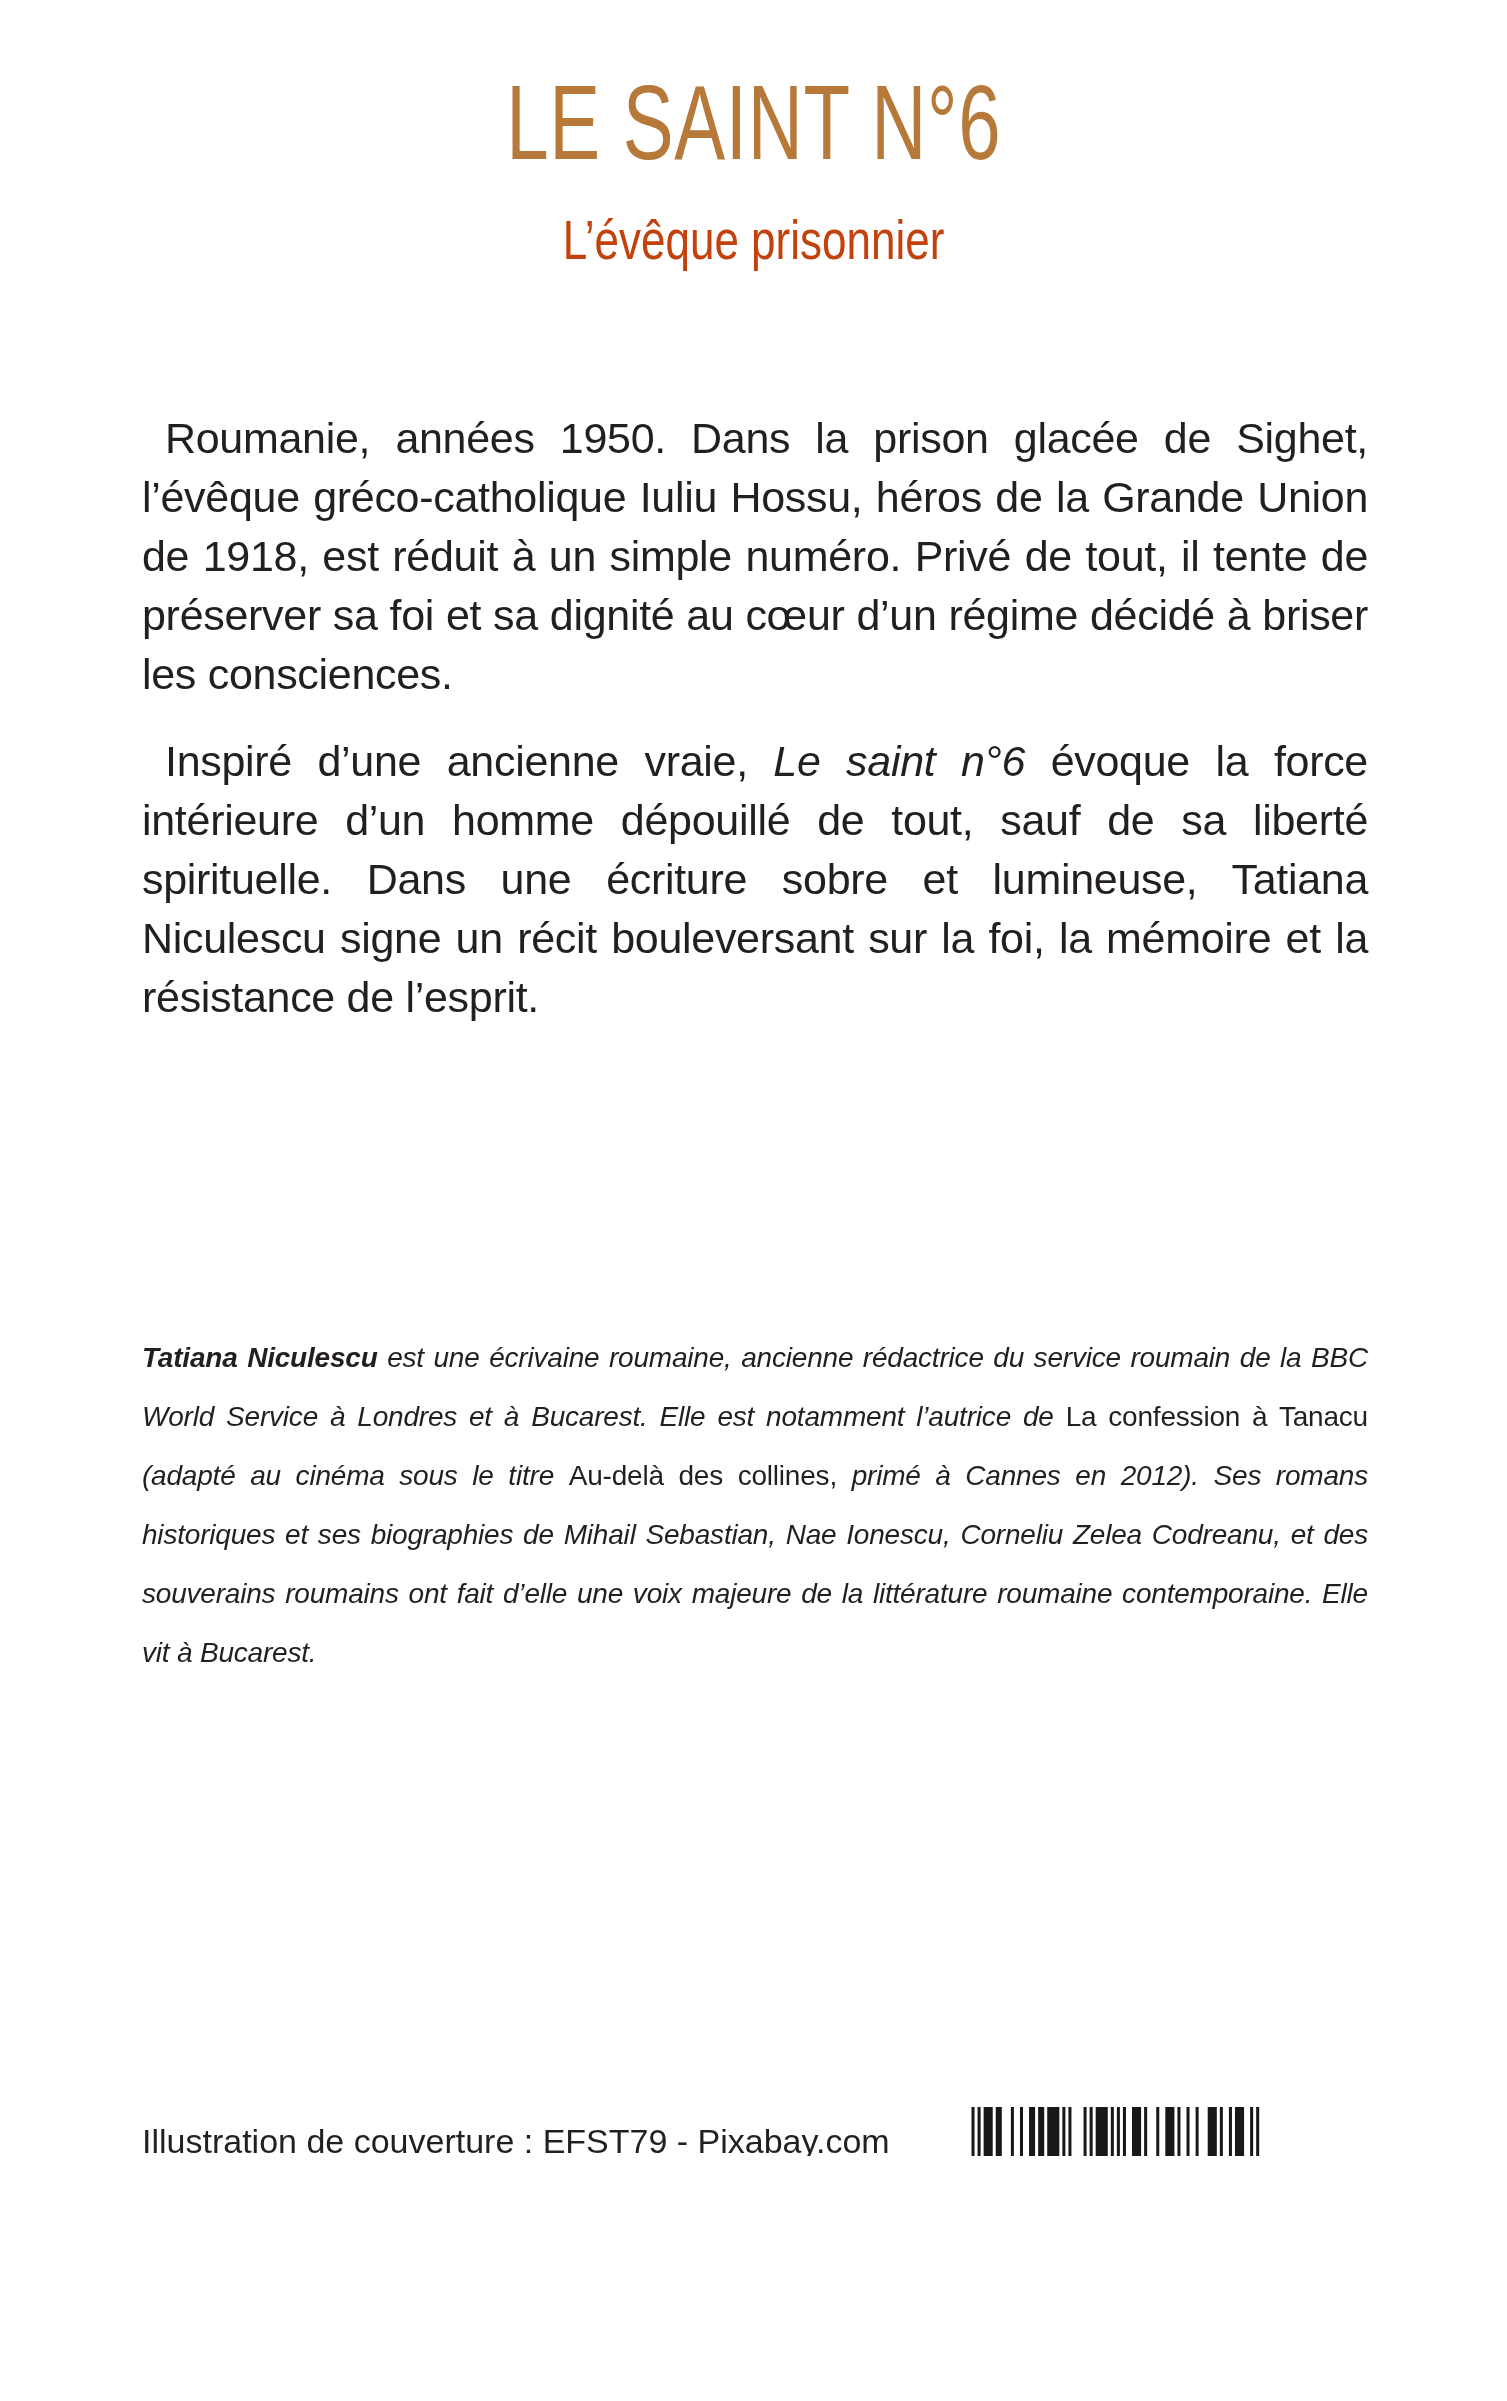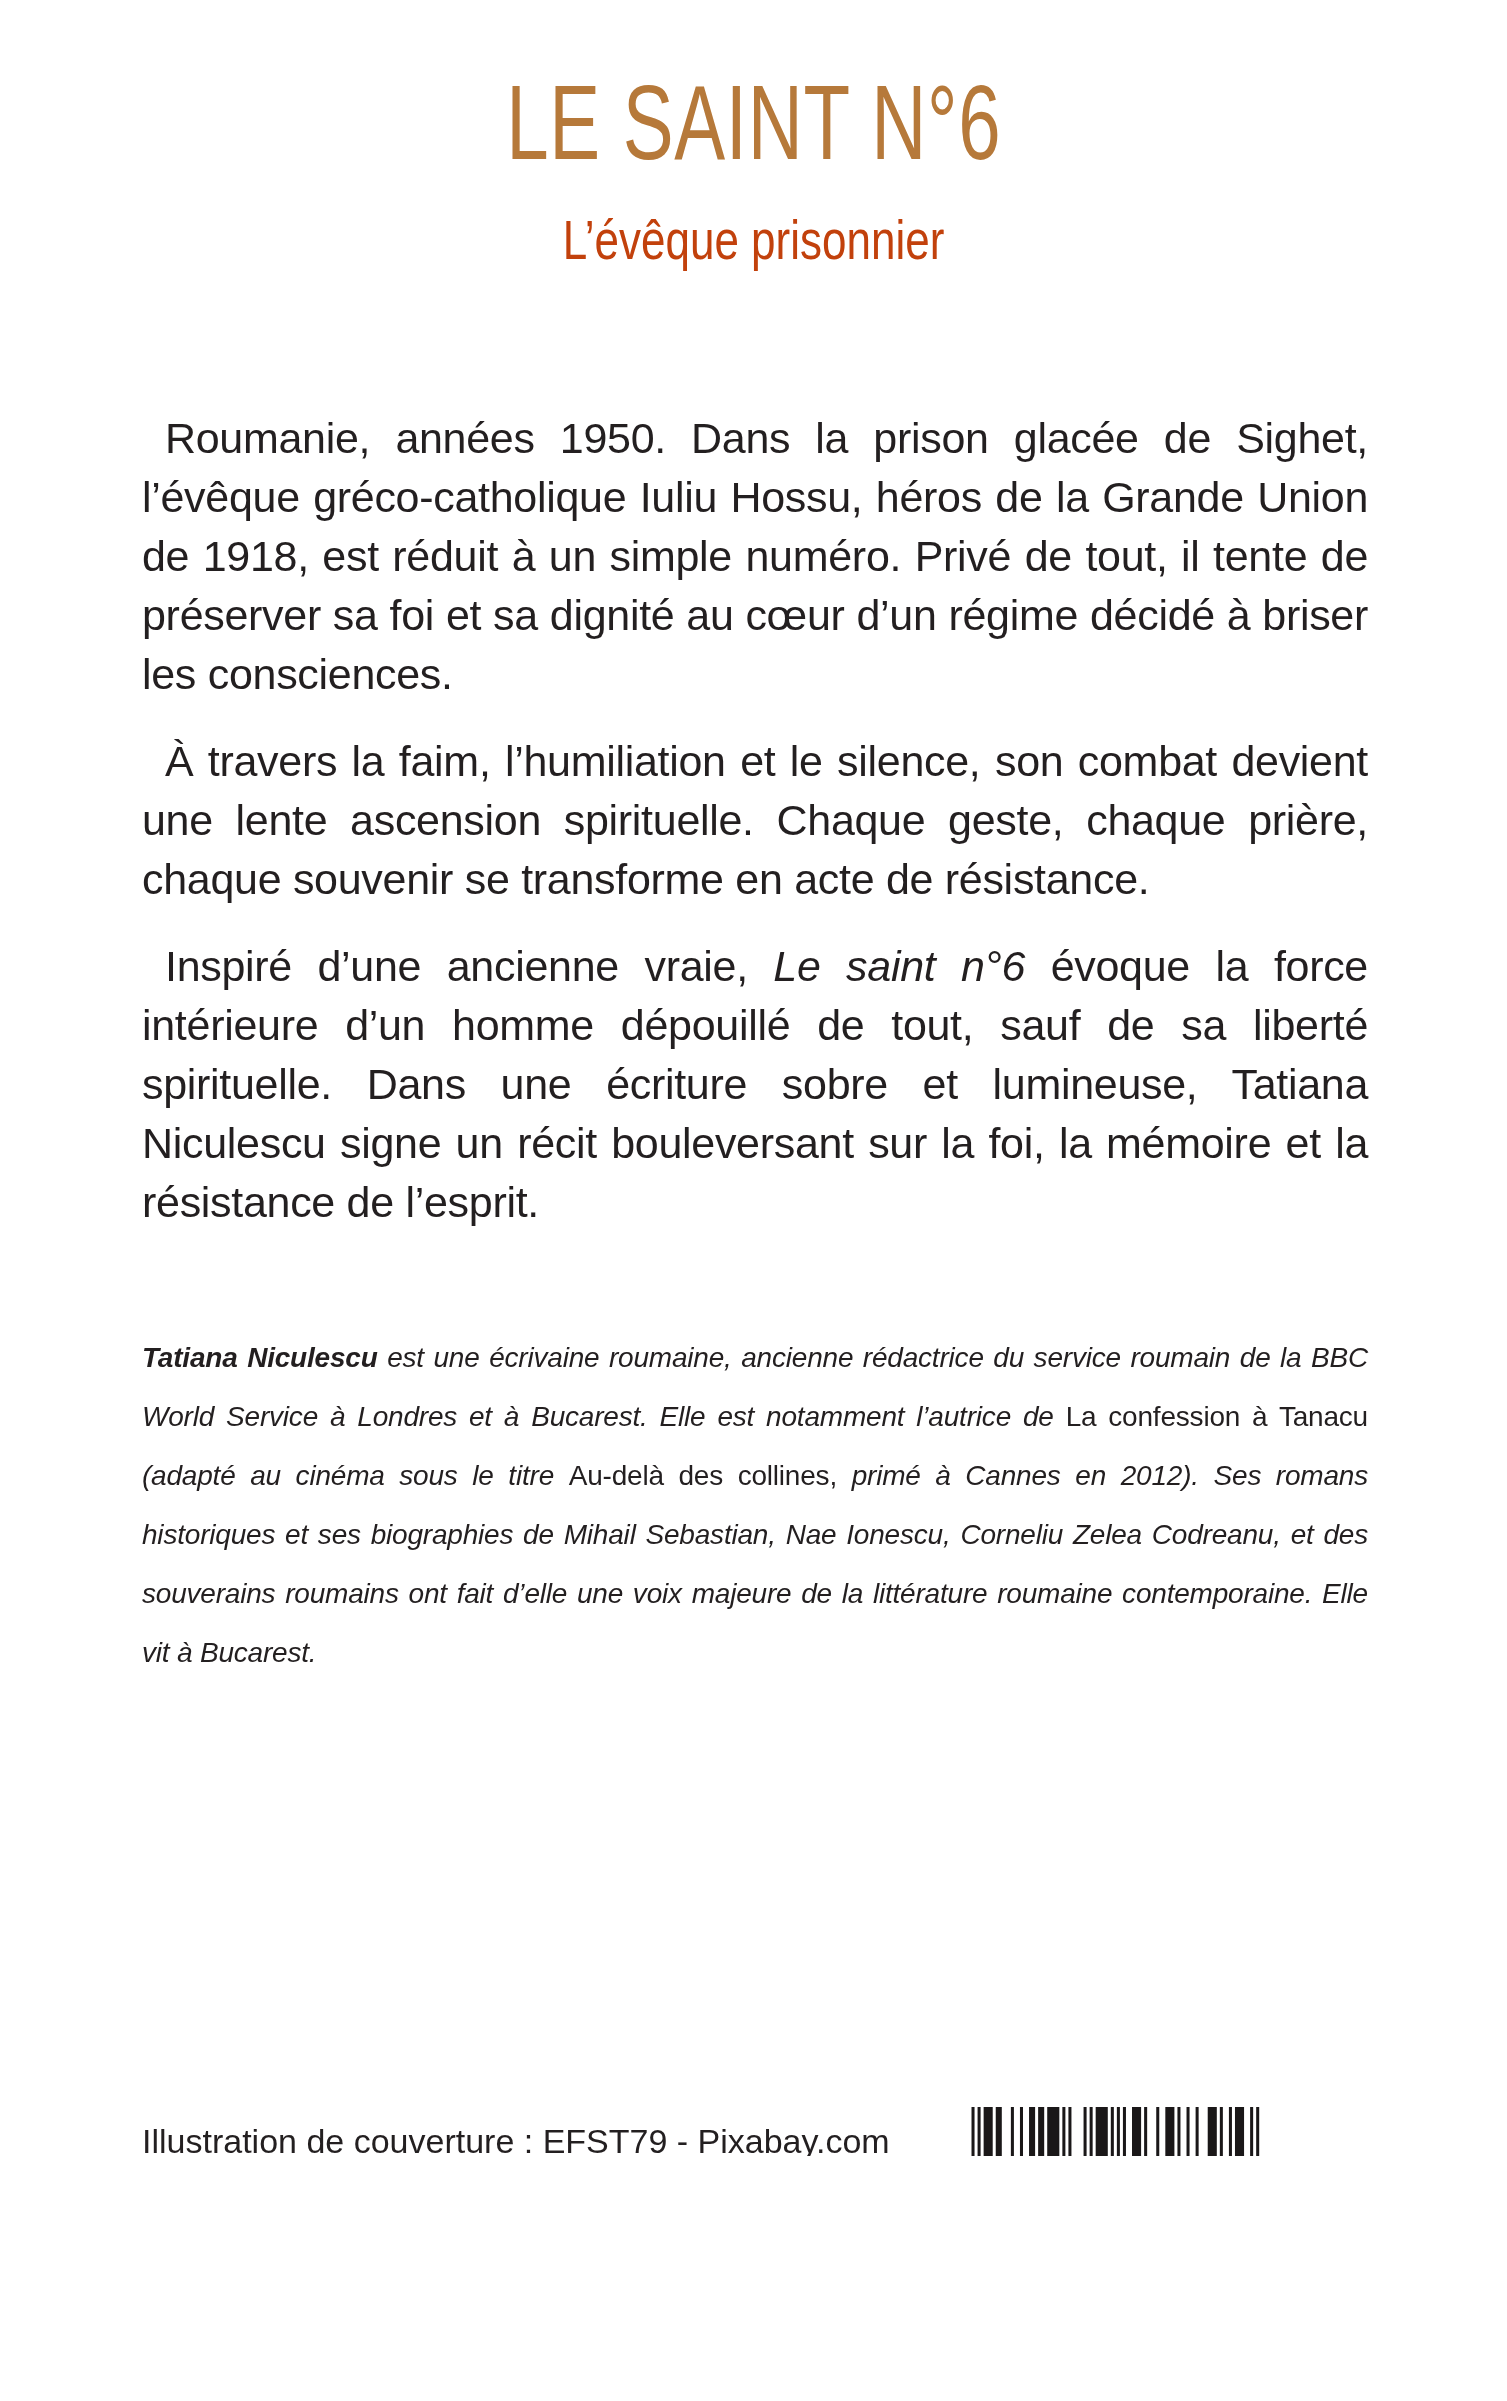--- a/index.html
+++ b/index.html
@@ -121,21 +121,20 @@
     <div class="book-title">
       <span class="cond" style="color: rgb(182, 121, 58);">LE SAINT N°6</span>
     </div>
     <div class="book-subtitle">
       <span class="cond">L’évêque prisonnier</span>
     </div>
   </header>
 
   <section class="synopsis">
     <p class="body-par"><span class="seg-normal">Roumanie, années 1950. Dans la prison glacée de Sighet, l’évêque gréco-catholique Iuliu Hossu, héros de la Grande Union de 1918, est réduit à un simple numéro. Privé de tout, il tente de préserver sa foi et sa dignité au cœur d’un régime décidé à briser les consciences.</span></p>
-    <p class="body-par"><span class="seg-normal">À travers la faim, l’humiliation et le silence, son combat devient une lente ascension spirituelle. Chaque geste, chaque prière, chaque souvenir se transforme en acte de résistance.</span></p>
     <p class="body-par"><span class="seg-normal">Inspiré d’une ancienne vraie, </span><span class="seg-italic">Le saint n°6</span><span class="seg-normal"> évoque la force intérieure d’un homme dépouillé de tout, sauf de sa liberté spirituelle. Dans une écriture sobre et lumineuse, Tatiana Niculescu signe un récit bouleversant sur la foi, la mémoire et la résistance de l’esprit.</span></p>
   </section>
 
   <section class="bio">
     <p class="bio-par"><span class="seg-bold-italic">Tatiana Niculescu</span><span class="seg-italic"> est une écrivaine roumaine, ancienne rédactrice du service roumain de la BBC World Service à Londres et à Bucarest. Elle est notamment l’autrice de </span><span class="seg-normal">La confession à Tanacu</span><span class="seg-italic"> (adapté au cinéma sous le titre </span><span class="seg-normal">Au-delà des collines,</span><span class="seg-italic"> primé à Cannes en 2012). Ses romans historiques et ses biographies de Mihail Sebastian, Nae Ionescu, Corneliu Zelea Codreanu, et des souverains roumains ont fait d’elle une voix majeure de la littérature roumaine contemporaine. Elle vit à Bucarest.</span></p>
   </section>
 
   <div class="credit">Illustration de couverture : EFST79 - Pixabay.com</div>
 
   <div class="isbn">ISBN : 978-2-336-57989-4</div>

